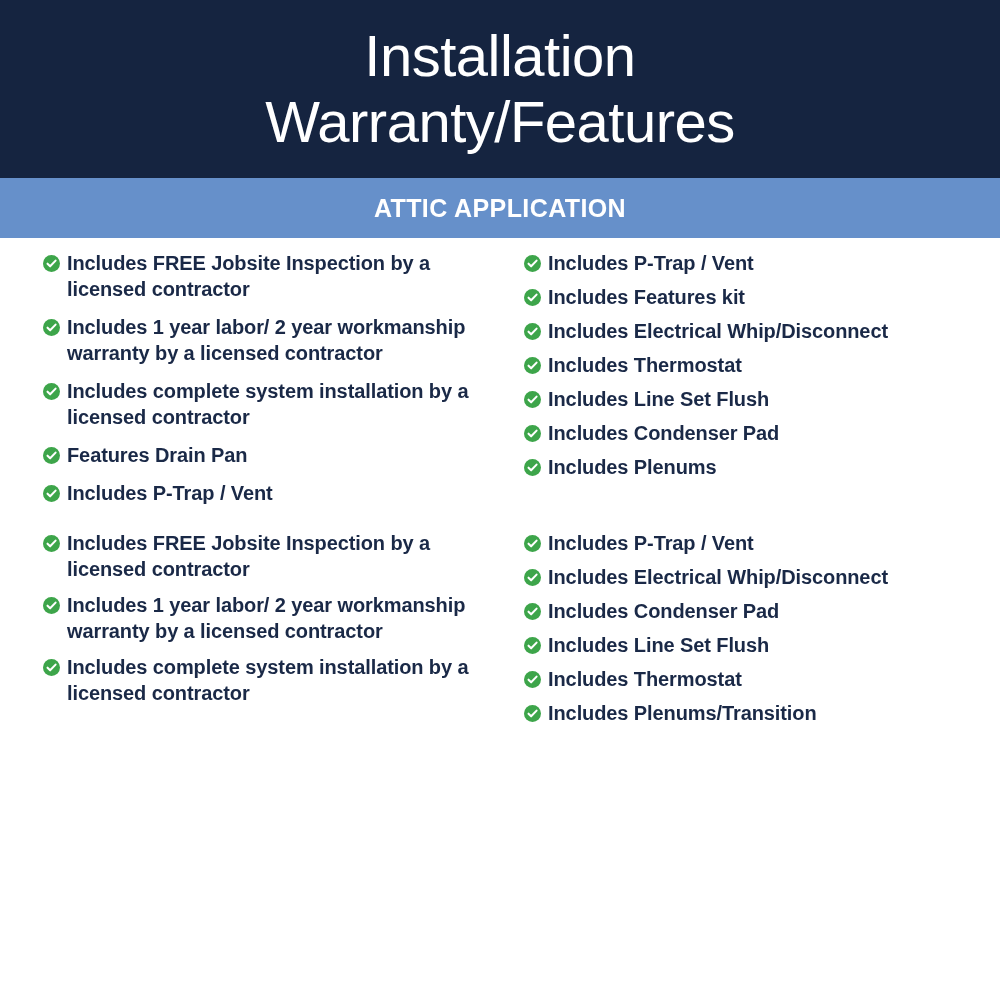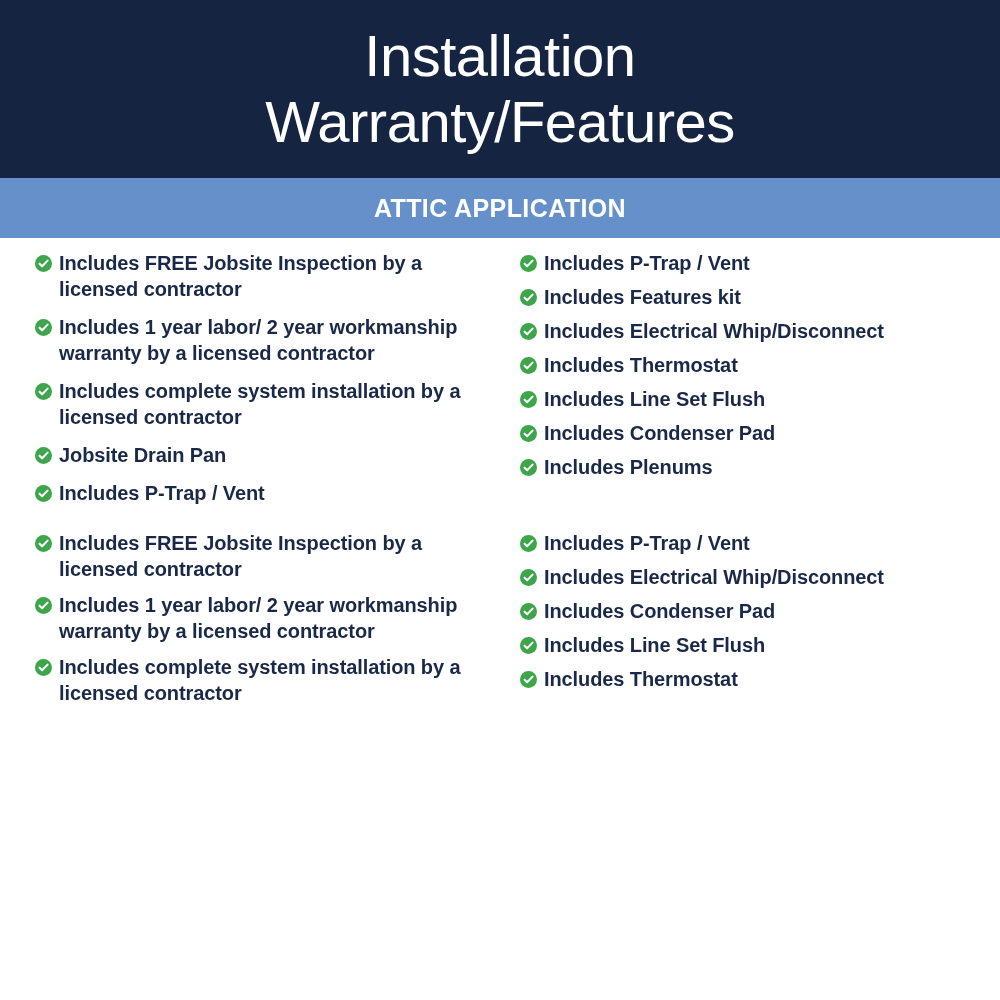--- a/index.html
+++ b/index.html
@@ -53,21 +53,21 @@
     font-size: 25px;
     font-weight: bold;
     letter-spacing: 0.4px;
     text-transform: uppercase;
   }
 
   
   .section-body {
     display: flex;
     align-items: flex-start;
-    padding: 12px 0 0 0;
+    padding: 12px 0 0 8px;
   }
   .col {
     box-sizing: border-box;
   }
   .col-left {
     width: 515px;
     padding-left: 35px;
     padding-right: 20px;
   }
   .col-right {
@@ -160,21 +160,21 @@
           <span class="feature-text">Includes complete system installation by a licensed contractor</span>
         </div>
 
         <div class="feature">
           <span class="check-icon">
             <svg viewBox="0 0 20 20">
                 <circle cx="10" cy="10" r="10" fill="#3DA54A"></circle>
                 <path d="M5.3 10.2 L8.4 13.3 L14.8 6.6" fill="none" stroke="#ffffff" stroke-width="2.4" stroke-linecap="round" stroke-linejoin="round"></path>
               </svg>
           </span>
-          <span class="feature-text">Jobsite Drain Pan</span>
+          <span class="feature-text">Features Drain Pan</span>
         </div>
 
         <div class="feature">
           <span class="check-icon">
             <svg viewBox="0 0 20 20">
                 <circle cx="10" cy="10" r="10" fill="#3DA54A"></circle>
                 <path d="M5.3 10.2 L8.4 13.3 L14.8 6.6" fill="none" stroke="#ffffff" stroke-width="2.4" stroke-linecap="round" stroke-linejoin="round"></path>
               </svg>
           </span>
           <span class="feature-text">Includes P-Trap / Vent</span>
@@ -338,18 +338,27 @@
         <div class="feature">
           <span class="check-icon">
             <svg viewBox="0 0 20 20">
                 <circle cx="10" cy="10" r="10" fill="#3DA54A"></circle>
                 <path d="M5.3 10.2 L8.4 13.3 L14.8 6.6" fill="none" stroke="#ffffff" stroke-width="2.4" stroke-linecap="round" stroke-linejoin="round"></path>
               </svg>
           </span>
           <span class="feature-text">Includes Thermostat</span>
         </div>
 
+        <div class="feature">
+          <span class="check-icon">
+            <svg viewBox="0 0 20 20">
+                <circle cx="10" cy="10" r="10" fill="#3DA54A"></circle>
+                <path d="M5.3 10.2 L8.4 13.3 L14.8 6.6" fill="none" stroke="#ffffff" stroke-width="2.4" stroke-linecap="round" stroke-linejoin="round"></path>
+              </svg>
+          </span>
+          <span class="feature-text">Includes Plenums/Transition</span>
+        </div>
 
       </div>
     </div>
   </div>
 
 </div>
 
 </body></html>

